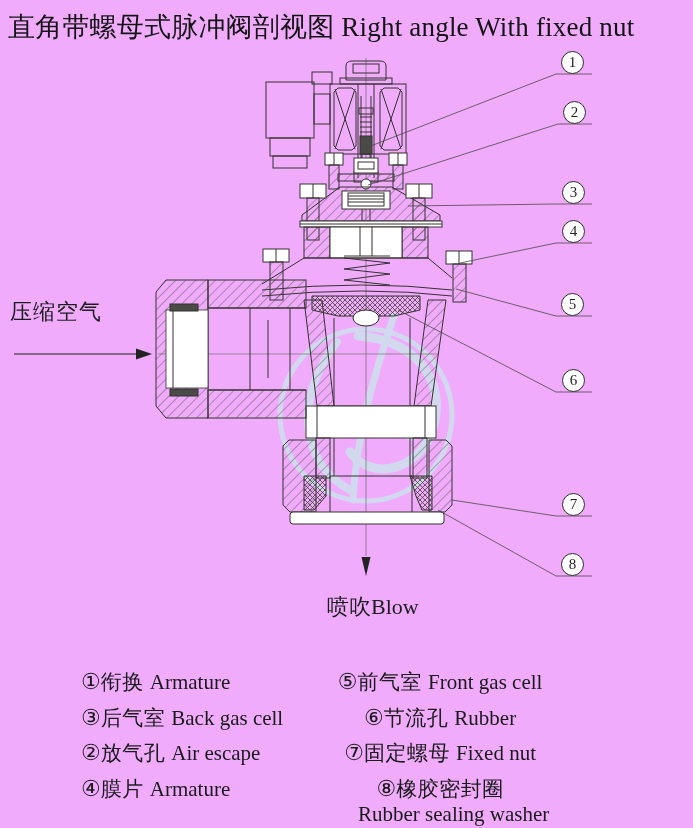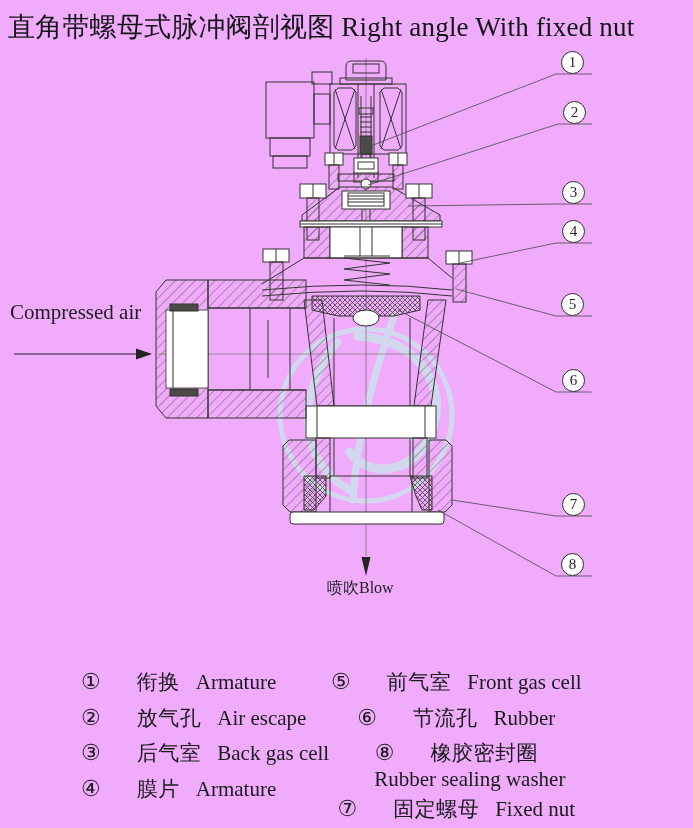--- a/index.html
+++ b/index.html
@@ -15,29 +15,29 @@
   .ln { stroke:#34322e; fill:none; stroke-width:1; }
   .callout {
     position:absolute; width:23px; height:23px; box-sizing:border-box;
     border:1.4px solid #2b2b2b; border-radius:50%; background:#ffffff;
     display:flex; align-items:center; justify-content:center;
     font-size:15px; color:#1f1f1f;
   }
   .inlet-label { position:absolute; left:10px; top:299px; line-height:26px; white-space:nowrap; }
   .inlet-label .zh { font-size:22px; letter-spacing:1px; }
   .inlet-label .en { font-size:21px; }
-  .outlet-label { position:absolute; left:327px; top:578px; font-size:16px; white-space:nowrap; }
+  .outlet-label { position:absolute; left:327px; top:592px; font-size:22px; white-space:nowrap; }
   .legend-col { position:absolute; top:664px; font-size:21px; color:#1a1a1a; }
   .legend-col.left  { left:81px; }
   .legend-col.right { left:331px;text-align:center; }
   .lg-item { height:35.5px; line-height:35.5px; white-space:nowrap; }
   .lg-item.two-line { height:auto; }
   .lg-marker { font-size:22px; }
-  .lg-zh { letter-spacing:0.5px;margin-left:36px; }
-  .lg-en { margin-left:16px; }
+  .lg-zh { letter-spacing:0.5px; }
+  .lg-en { margin-left:6px; }
   .two-line .lg-en { display:block; line-height:24px; margin-left:27px; margin-top:-5px; }
 </style>
 </head>
 <body>
 
 <div class="page">
 
   <div class="title">直角带螺母式脉冲阀剖视图 Right angle With fixed nut</div>
 
   <svg class="drawing" width="693" height="828" viewBox="0 0 693 828">
@@ -231,48 +231,48 @@
   <div class="callout" style="left:561px; top:51px;">1</div>
   <div class="callout" style="left:563px; top:101px;">2</div>
   <div class="callout" style="left:562px; top:181px;">3</div>
   <div class="callout" style="left:562px; top:220px;">4</div>
   <div class="callout" style="left:561px; top:293px;">5</div>
   <div class="callout" style="left:562px; top:369px;">6</div>
   <div class="callout" style="left:562px; top:493px;">7</div>
   <div class="callout" style="left:561px; top:553px;">8</div>
 
   <div class="inlet-label">
-    <div class="en">Compressed air</div>
+    <div class="zh">压缩空气</div>
   </div>
 
   <div class="outlet-label">喷吹Blow</div>
 
   <div class="legend-col left">
     <div class="lg-item">
       <span class="lg-marker">①</span><span class="lg-zh">衔换</span><span class="lg-en">Armature</span>
     </div>
     <div class="lg-item">
+      <span class="lg-marker">③</span><span class="lg-zh">后气室</span><span class="lg-en">Back gas cell</span>
+    </div>
+    <div class="lg-item">
       <span class="lg-marker">②</span><span class="lg-zh">放气孔</span><span class="lg-en">Air escape</span>
     </div>
     <div class="lg-item">
-      <span class="lg-marker">③</span><span class="lg-zh">后气室</span><span class="lg-en">Back gas cell</span>
-    </div>
-    <div class="lg-item">
       <span class="lg-marker">④</span><span class="lg-zh">膜片</span><span class="lg-en">Armature</span>
     </div>
   </div>
 
   <div class="legend-col right">
     <div class="lg-item">
       <span class="lg-marker">⑤</span><span class="lg-zh">前气室</span><span class="lg-en">Front gas cell</span>
     </div>
     <div class="lg-item">
       <span class="lg-marker">⑥</span><span class="lg-zh">节流孔</span><span class="lg-en">Rubber</span>
+    </div>
+    <div class="lg-item">
+      <span class="lg-marker">⑦</span><span class="lg-zh">固定螺母</span><span class="lg-en">Fixed nut</span>
     </div>
     <div class="lg-item two-line">
       <span class="lg-marker">⑧</span><span class="lg-zh">橡胶密封圈</span><span class="lg-en">Rubber sealing washer</span>
     </div>
-    <div class="lg-item">
-      <span class="lg-marker">⑦</span><span class="lg-zh">固定螺母</span><span class="lg-en">Fixed nut</span>
-    </div>
   </div>
 
 </div>
 
 </body></html>

